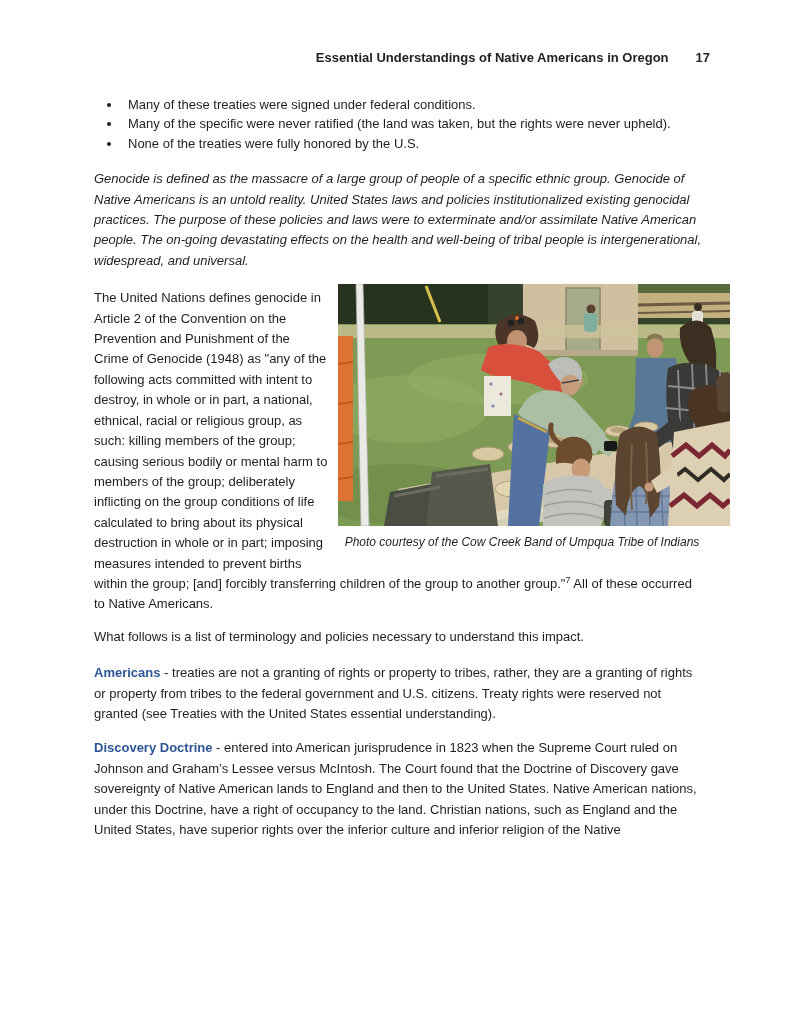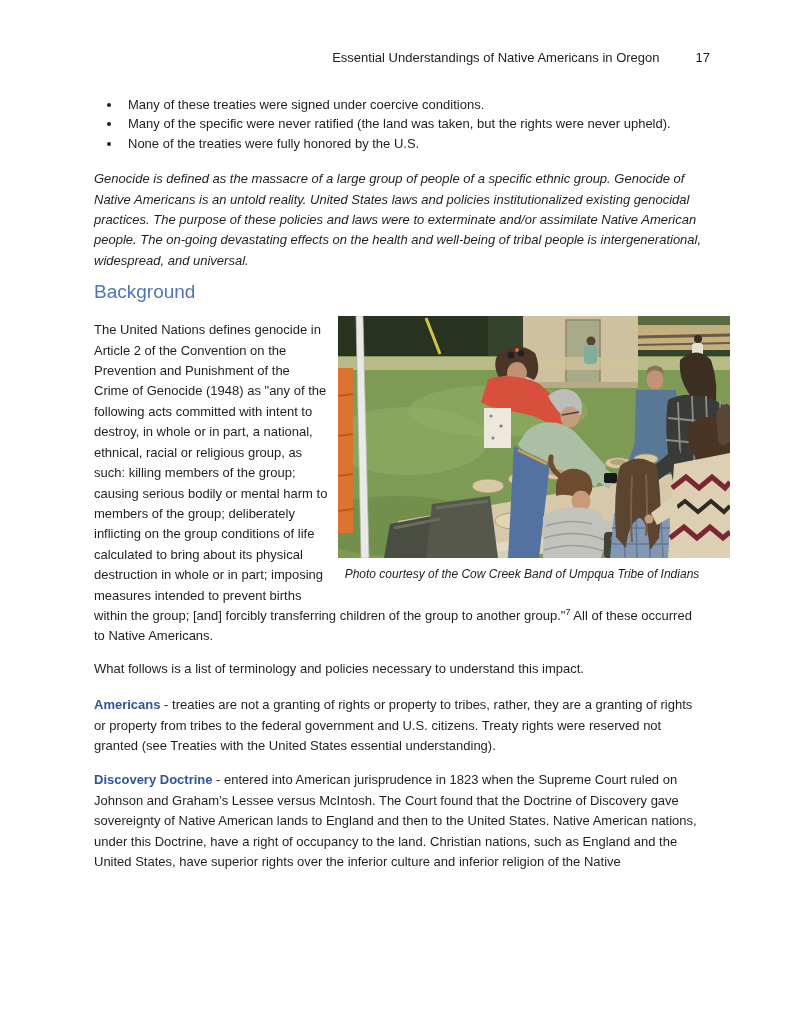--- a/index.html
+++ b/index.html
@@ -3,23 +3,23 @@
 <meta charset="utf-8">
 <style>
   html,body{margin:0;padding:0;background:#ffffff;}
   .page{
     width:800px;height:1035px;position:relative;overflow:hidden;background:#fff;
     font-family:"Liberation Sans",sans-serif;color:#1f1f1f;
     --heading-blue:#2E5596;--subheading-blue:#4F74B8;
   }
   .doc-header{
     display:flex;justify-content:flex-end;align-items:baseline;
-    padding:50px 90px 0 94px;font-size:13px;color:#222;
-  }
-  .doc-header .page-num{margin-left:36px;}
+    padding:50px 90px 0 94px;font-size:13px;color:#222;font-weight:bold;
+  }
+  .doc-header .page-num{margin-left:27px;}
   .content{padding:0 94px;}
   ul.bullets{margin:30px 0 0 0;padding:0 0 0 28px;font-size:13px;line-height:19.4px;list-style:disc;}
   ul.bullets li{padding-left:6px;}
   h1.section-title{
     margin:32px 0 0;padding:0 0 5px;border-bottom:2px solid var(--heading-blue);
     color:var(--heading-blue);font-size:17.5px;font-weight:700;letter-spacing:.1px;
   }
   p{margin:0;font-size:13px;line-height:20.4px;}
   p.intro{margin-top:16px;font-style:italic;}
   h2.background-title{margin:10px 0 0;font-size:19px;font-weight:400;color:var(--subheading-blue);}
@@ -43,29 +43,28 @@
 <div class="page" style="--heading-blue: #2E5596; --subheading-blue: #4F74B8;">
 
   <div class="doc-header">
     <span>Essential Understandings of Native Americans in Oregon</span>
     <span class="page-num">17</span>
   </div>
 
   <div class="content">
 
     <ul class="bullets">
-      <li>Many of these treaties were signed under coercive conditions.</li>
+      <li>Many of these treaties were signed under federal conditions.</li>
       <li>Many of the specific were never ratified (the land was taken, but the rights were never upheld).</li>
       <li>None of the treaties were fully honored by the U.S.</li>
     </ul>
 
 
     <p class="intro">Genocide is defined as the massacre of a large group of people of a specific ethnic group.  Genocide of Native Americans is an untold reality. United States laws and policies institutionalized existing genocidal practices. The purpose of these policies and laws were to exterminate and/or assimilate Native American people. The on-going devastating effects on the health and well-being of tribal people is intergenerational, widespread, and universal.</p>
 
-    <h2 class="background-title">Background</h2>
 
     <div class="wrap-section">
       <figure class="photo-figure">
         <svg width="392" height="242" viewBox="0 0 392 242" xmlns="http://www.w3.org/2000/svg" role="img">
 
           <g>
             <rect width="392" height="242" fill="#7d9b55"></rect>
             <ellipse cx="70" cy="125" rx="80" ry="34" fill="#8fae63" opacity="0.6"></ellipse>
             <ellipse cx="160" cy="95" rx="90" ry="26" fill="#93b268" opacity="0.5"></ellipse>
             <ellipse cx="60" cy="210" rx="90" ry="30" fill="#6d8c49" opacity="0.7"></ellipse>

